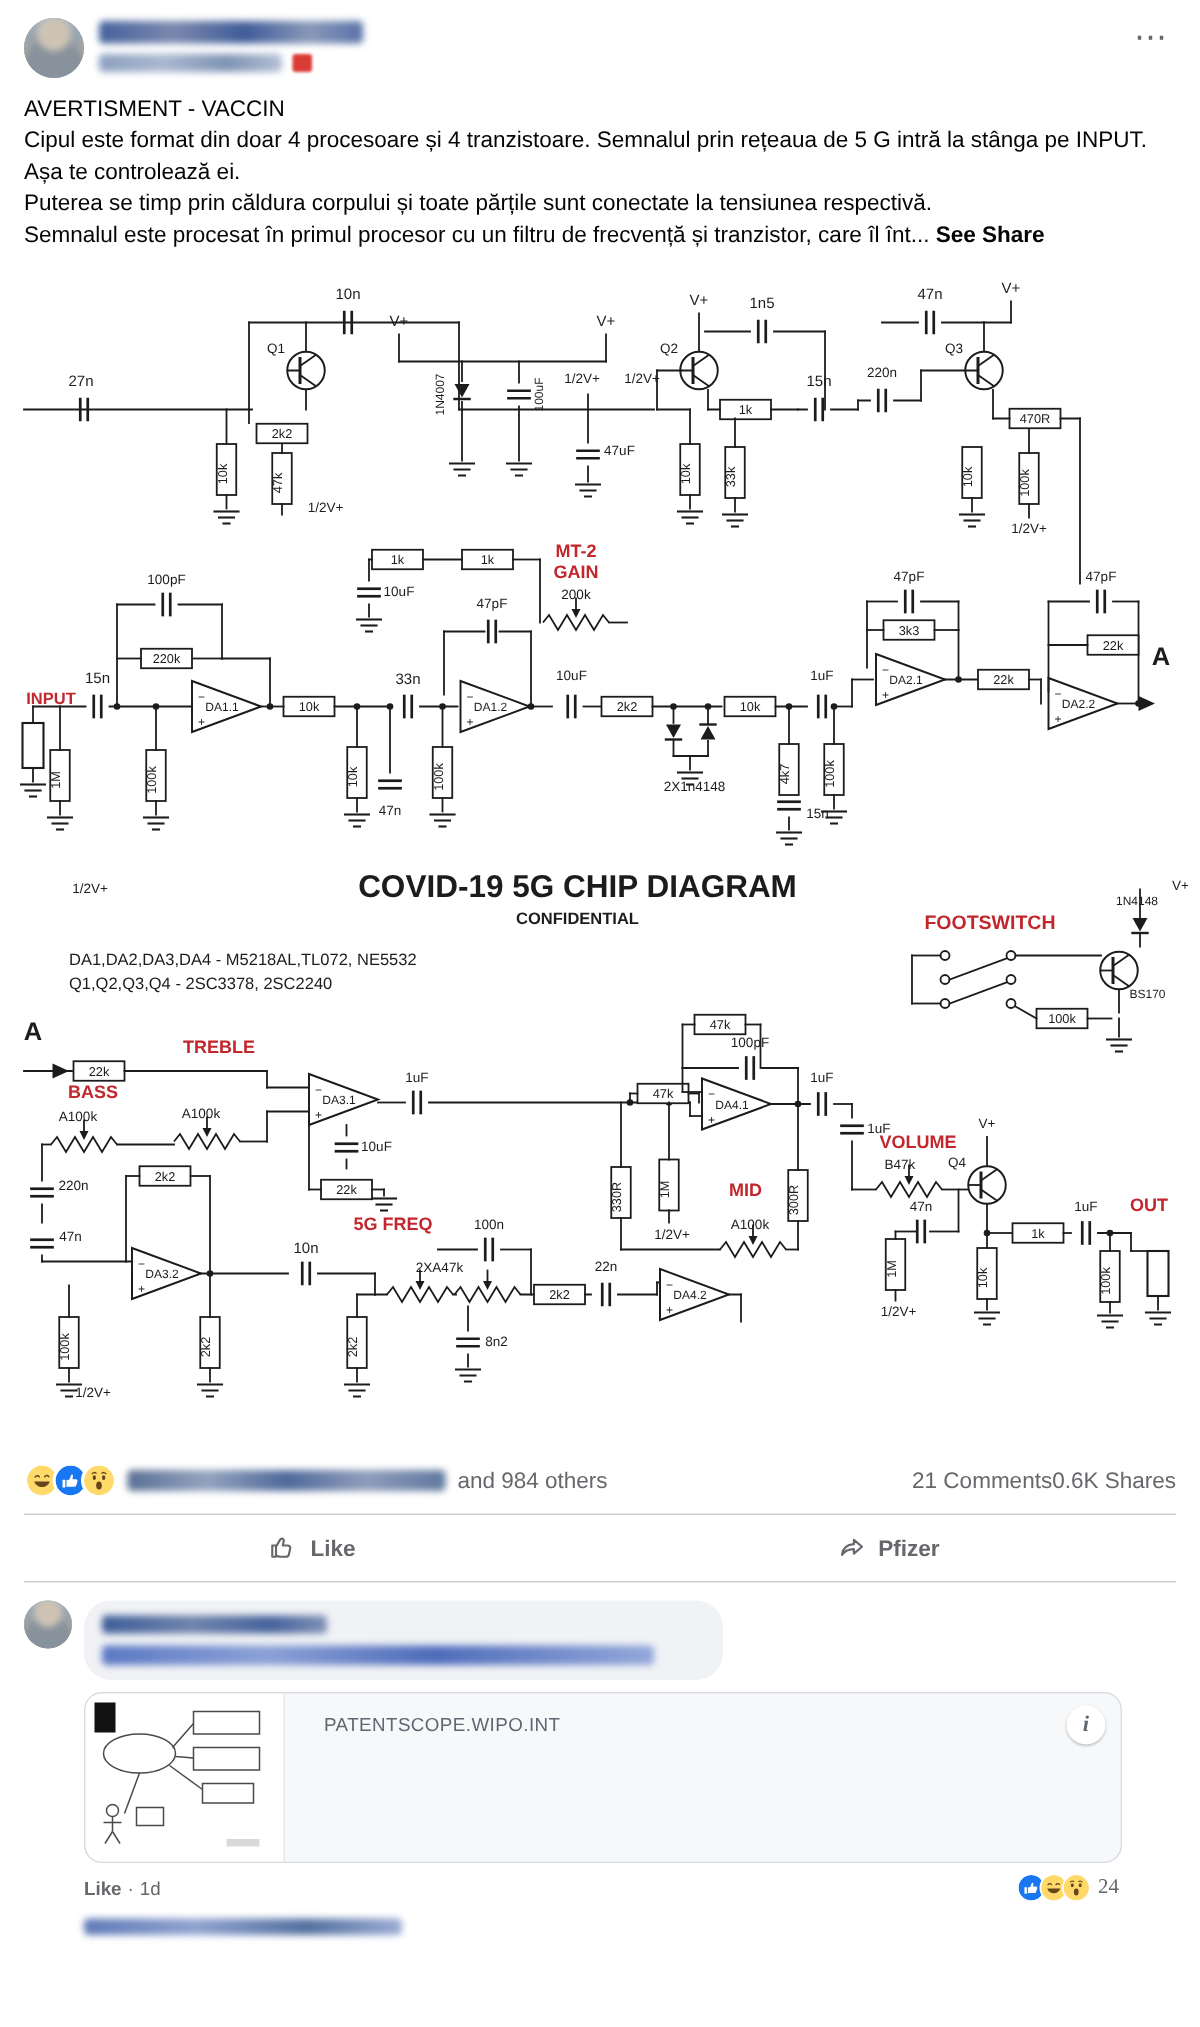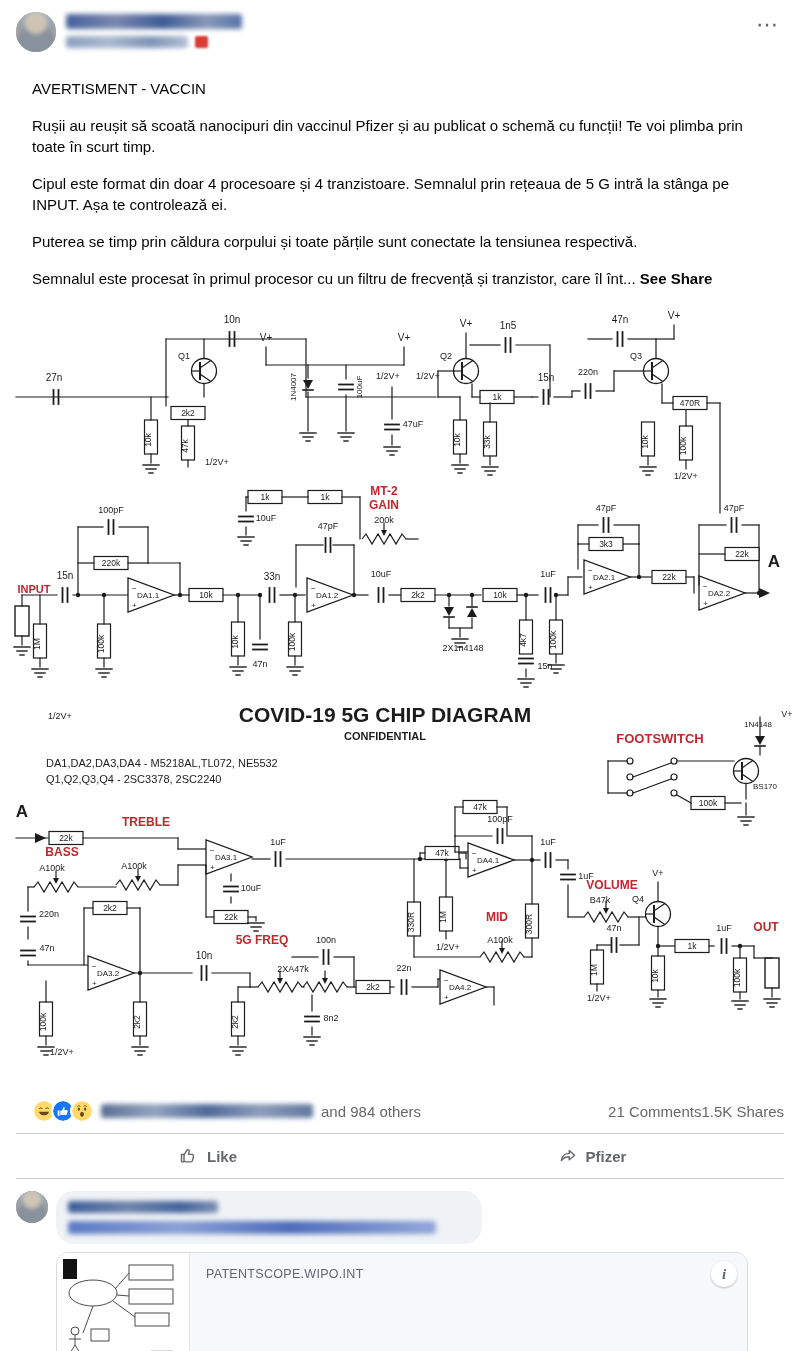--- a/index.html
+++ b/index.html
@@ -18,30 +18,30 @@
   .name-blur{width:176px;height:15px;border-radius:3px;margin-top:2px;filter:blur(2.5px);
     background:linear-gradient(90deg,#44619c,#7a88ad 28%,#3f5c98 55%,#8898b8 80%,#5872a8);}
   .sub-row{display:flex;align-items:center;margin-top:7px;gap:7px;}
   .sub-blur{width:122px;height:12px;border-radius:3px;filter:blur(2.5px);
     background:linear-gradient(90deg,#8ba0c0,#aab7cf 35%,#7e93b5 70%,#b3bfd4);}
   .badge-red{width:13px;height:12px;border-radius:2px;background:#da3b34;filter:blur(1px);}
   .menu{margin-left:auto;color:#65676b;font-size:22px;line-height:18px;padding:4px 6px;cursor:pointer;}
 
   
   .text{padding:10px 16px 0;font-size:15px;line-height:21px;}
-  .text div{margin:16px;}
+  .text div{margin:0;}
   .see-more{font-weight:bold;cursor:pointer;}
 
   
   .figure{margin-top:14px;height:780px;background:#fff;position:relative;cursor:pointer;}
   .figure svg{display:block;margin:4px auto 0;}
   .figure svg text{font-family:"Liberation Sans",sans-serif;}
 
   
-  .engage{display:flex;align-items:center;padding:14px 16px 10px;font-size:15px;color:#65676b;margin-left:16px;}
+  .engage{display:flex;align-items:center;padding:14px 16px 10px;font-size:15px;color:#65676b;}
   .rx{display:flex;align-items:center;}
   .rx-ic{width:20px;height:20px;border-radius:50%;border:2px solid #fff;margin-right:-5px;background:#fff;}
   .names-blur{width:212px;height:14px;border-radius:3px;margin:0 8px 0 12px;filter:blur(2.5px);
     background:linear-gradient(90deg,#5a6f94,#93a3be 25%,#4f699a 50%,#8d9cba 75%,#60789f);}
   .engage-right{margin-left:auto;display:flex;}
   .engage-right span{cursor:pointer;}
 
   
   .rule{border-top:1px solid #ced0d4;margin:0 16px;}
   .actions{display:flex;margin:0 16px;}
@@ -55,31 +55,31 @@
   .c-body{margin-left:8px;flex:1;}
   .bubble{background:#f0f2f5;border-radius:18px;padding:10px 12px;width:402px;}
   .c-name-blur{width:150px;height:12px;border-radius:3px;filter:blur(2.5px);
     background:linear-gradient(90deg,#3d5d9a,#6f83ab 40%,#46639c 75%,#7e91b5);}
   .c-link-blur{width:368px;height:13px;border-radius:3px;margin-top:8px;filter:blur(2.5px);
     background:linear-gradient(90deg,#5b79c4,#8ba0d6 30%,#4e6cba 60%,#93a7da);cursor:pointer;}
   .link-card{position:relative;display:flex;margin-top:8px;border:1px solid #d8dadf;border-radius:12px;
     overflow:hidden;width:690px;background:#fff;cursor:pointer;}
   .thumb{width:132px;height:112px;background:#fff;border-right:1px solid #e4e6eb;flex:none;}
   .card-txt{padding:14px 44px 12px 16px;background:#f7f8fa;flex:1;}
-  .card-domain{font-size:12.5px;color:#606770;letter-spacing:.3px;}
+  .card-domain{font-size:12.5px;color:#606770;letter-spacing:.3px;margin-left:10px;}
   .card-title{font-size:17px;font-weight:bold;color:#050505;margin-top:7px;line-height:22px;}
   .info-btn{position:absolute;top:8px;right:10px;width:26px;height:26px;border-radius:50%;background:#fff;
     box-shadow:0 1px 2px rgba(0,0,0,.25);display:flex;align-items:center;justify-content:center;
     font-family:"Liberation Serif",serif;font-style:italic;font-weight:bold;color:#606770;font-size:15px;cursor:pointer;}
   .c-footer{display:flex;align-items:center;margin-top:7px;font-size:12.5px;color:#65676b;width:690px;}
   .c-like{font-weight:bold;cursor:pointer;}
   .c-dot{margin:0 4px;}
   .c-rx{margin-left:auto;display:flex;align-items:center;}
   .c-rx .rx-ic{width:17px;height:17px;border-width:1.5px;margin-right:-4px;}
-  .c-count{margin-left:9px;font-size:10px;color:#65676b;}
+  .c-count{margin-left:9px;font-size:14px;color:#65676b;font-family:Liberation Serif, serif;}
   .c-input-blur{width:212px;height:11px;border-radius:3px;margin-top:11px;filter:blur(2.5px);
     background:linear-gradient(90deg,#5f7ab8,#8fa2cf 35%,#53709f 70%,#9bacd4);}
 </style>
 </head>
 <body>
 
 <svg width="0" height="0" style="position:absolute">
   <defs>
     <g id="rx-like">
       <circle cx="9" cy="9" r="9" fill="#1877f2"></circle>
@@ -111,21 +111,20 @@
       <div class="sub-row">
         <div class="sub-blur"></div>
         <div class="badge-red"></div>
       </div>
     </div>
     <div class="menu">⋯</div>
   </div>
 
   <div class="text">
     <div>AVERTISMENT - VACCIN</div>
-    <div>Rușii au reușit să scoată nanocipuri din vaccinul Pfizer și au publicat o schemă cu funcții! Te voi plimba prin toate în scurt timp.</div>
     <div>Cipul este format din doar 4 procesoare și 4 tranzistoare. Semnalul prin rețeaua de 5 G intră la stânga pe INPUT. Așa te controlează ei.</div>
     <div>Puterea se timp prin căldura corpului și toate părțile sunt conectate la tensiunea respectivă.</div>
     <div><span>Semnalul este procesat în primul procesor cu un filtru de frecvență și tranzistor, care îl înt...</span> <span class="see-more">See Share</span></div>
   </div>
 
   <figure class="figure" style="margin:14px 0 0;">
     <svg id="schematic-svg" viewBox="0 0 784 772" width="784" height="772">
         <text x="224" y="18" font-size="10" fill="#1c1c1c" text-anchor="middle">10n</text>
         <line x1="221.5" y1="27" x2="221.5" y2="41" stroke="#1c1c1c" stroke-width="1.8" stroke-linecap="square"></line>
         <line x1="226.5" y1="27" x2="226.5" y2="41" stroke="#1c1c1c" stroke-width="1.8" stroke-linecap="square"></line>
@@ -779,21 +778,21 @@
           <use href="#rx-like"></use>
         </svg>
       <svg class="rx-ic" viewBox="0 0 18 18">
           <use href="#rx-wow"></use>
         </svg>
     </div>
     <div class="names-blur"></div>
     <span>and 984 others</span>
     <div class="engage-right">
       <span>21 Comments</span>
-      <span>1.5K Shares</span>
+      <span>0.6K Shares</span>
     </div>
   </div>
 
   <div class="rule"></div>
   <div class="actions">
     <div class="act-btn">
       <svg viewBox="0 0 24 24" fill="none" stroke="currentColor" stroke-width="1.7" stroke-linejoin="round">
         <path d="M3 10h3v9H3z"></path>
         <path d="M6 18c1 .6 2.2 1 3.5 1h4.6c1.1 0 2-.8 2.2-1.8l1.1-5A2 2 0 0 0 15.4 10h-4l.8-3.6c.2-1-.5-1.9-1.5-1.9-.6 0-1.1.3-1.4.8L6 11"></path>
       </svg>

